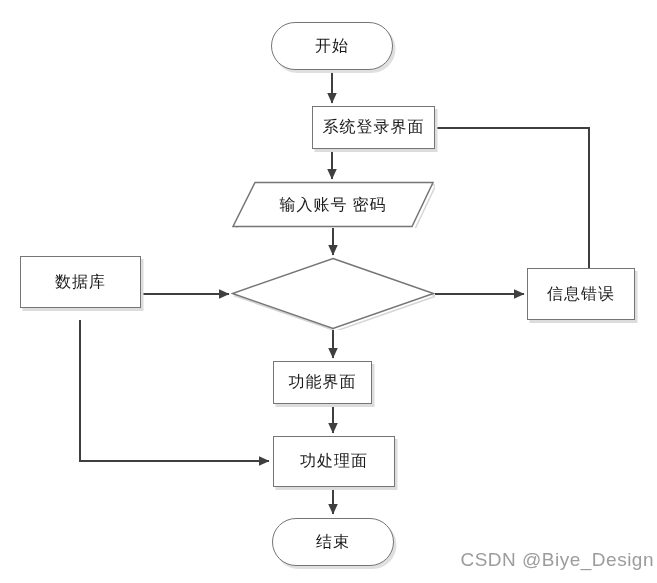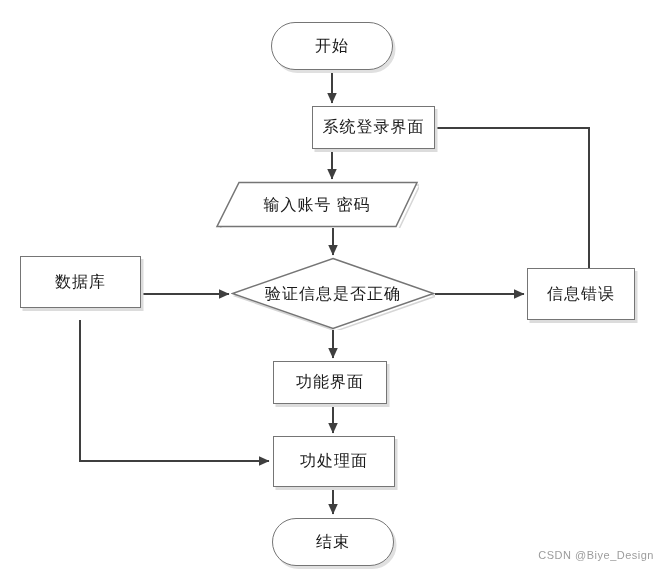--- a/index.html
+++ b/index.html
@@ -35,21 +35,21 @@
     position:absolute;z-index:2;
     display:flex;flex-direction:column;align-items:center;justify-content:center;
     color:#1a1a1a;font-size:16px;letter-spacing:1px;text-align:center;
   }
   .shape-wrap svg{position:absolute;left:0;top:0;}
   .shape-wrap .lbl{position:relative;z-index:3;line-height:21px;}
   #watermark{
     position:absolute;z-index:4;
     right:3px;top:549px;
     font-family:"Liberation Sans","DejaVu Sans",sans-serif;
-    font-size:11px;color:#9c9c9c;letter-spacing:0.5px;
+    font-size:19px;color:#9c9c9c;letter-spacing:0.5px;
   }
 </style>
 </head>
 <body>
 
 <div id="canvas">
 
   <svg id="connectors" width="657" height="583" viewBox="0 0 657 583">
     <defs>
       <marker id="ah" markerUnits="userSpaceOnUse" markerWidth="12" markerHeight="10" refX="10.5" refY="5" orient="auto">
@@ -71,45 +71,44 @@
   </svg>
 
   <div class="node terminator" style="left:271px;top:22px;width:122px;height:48px;">
     <span>开始</span>
   </div>
 
   <div class="node rect" style="left:270px;top:106px;width:123px;height:43px;margin-left:42px;">
     <span>系统登录界面</span>
   </div>
 
-  <div class="shape-wrap" style="left:215px;top:181px;width:204px;height:47px;">
+  <div class="shape-wrap" style="left:231px;top:181px;width:204px;height:47px;">
     <svg width="204" height="47" viewBox="0 0 204 47">
       <polygon points="27,4 205,4 184,48 5,48" fill="none" stroke="#d6d6d6" stroke-width="1.5"></polygon>
       <polygon points="24,1.5 202,1.5 181,45.5 2,45.5" fill="#ffffff" stroke="#757575" stroke-width="1.5"></polygon>
     </svg>
     <span class="lbl">输入账号 密码</span>
   </div>
 
   <div class="shape-wrap" style="left:231px;top:257px;width:204px;height:73px;">
     <svg width="204" height="73" viewBox="0 0 204 73">
       <polygon points="105,4 205,39 105,74 4,39" fill="none" stroke="#d6d6d6" stroke-width="1.5"></polygon>
       <polygon points="102,1.5 202.5,36.5 102,71.5 1.5,36.5" fill="#ffffff" stroke="#757575" stroke-width="1.5"></polygon>
     </svg>
-    <span class="lbl">验证信息是否正确</span>
   </div>
 
   <div class="node rect" style="left:20px;top:256px;width:121px;height:52px;">
     <span>数据库</span>
   </div>
 
   <div class="node rect" style="left:527px;top:268px;width:108px;height:52px;">
     <span>信息错误</span>
   </div>
 
-  <div class="node rect" style="left:273px;top:361px;width:114px;height:43px;">
+  <div class="node rect" style="left:273px;top:361px;width:99px;height:43px;">
     <span>功能界面</span>
   </div>
 
   <div class="node terminator" style="left:272px;top:518px;width:122px;height:48px;">
     <span>结束</span>
   </div>
 
   <div class="node rect" style="left:273px;top:436px;width:122px;height:51px;">
     <span>功处理面</span>
   </div>

